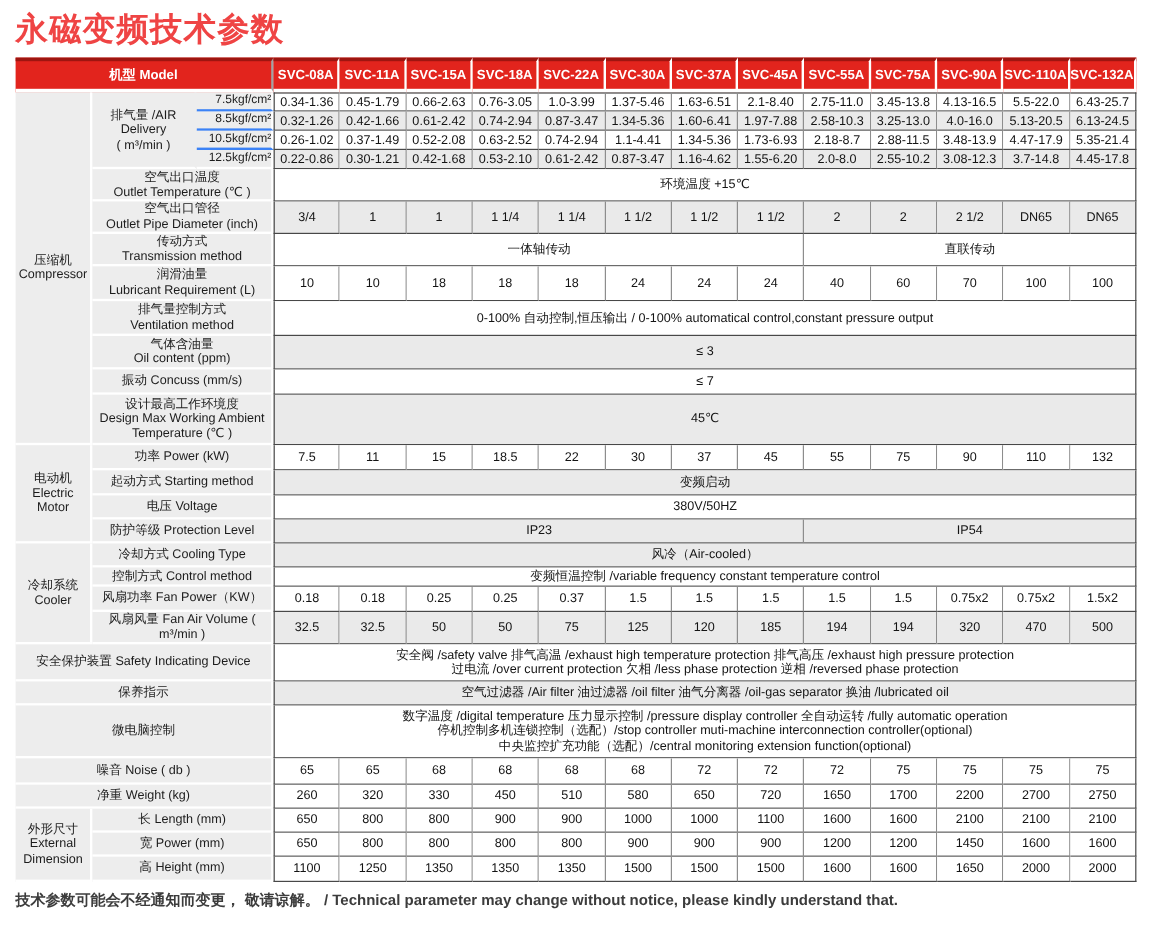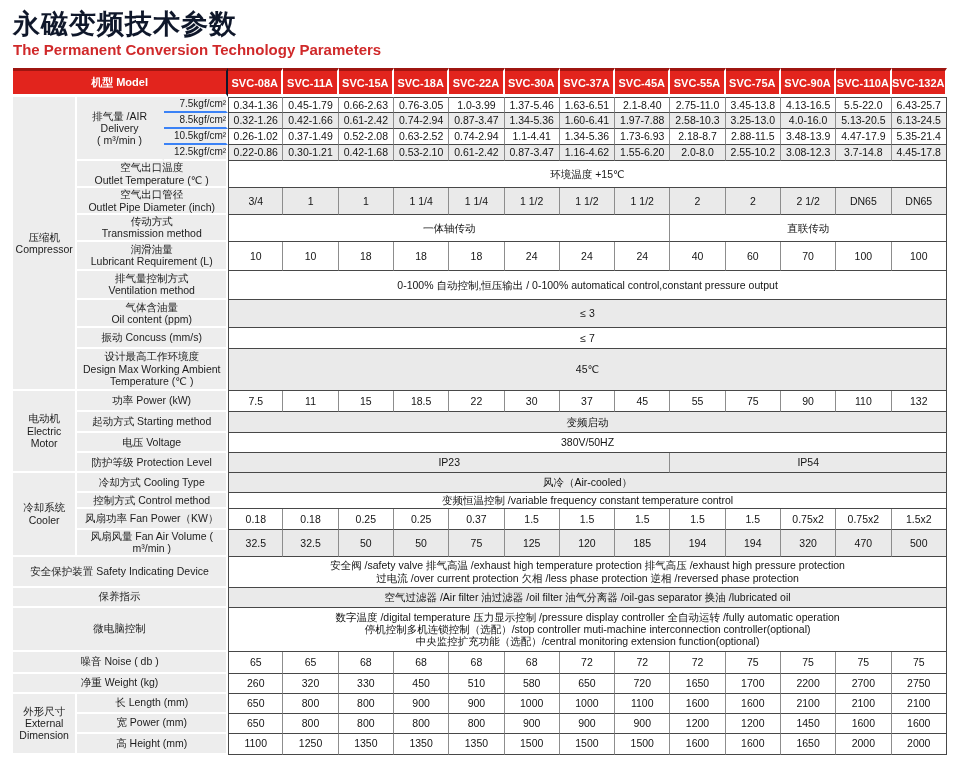--- a/index.html
+++ b/index.html
@@ -2,33 +2,33 @@
 <html><head>
 <meta charset="utf-8">
 <style>
   html,body{margin:0;padding:0;}
   body{
     width:960px;height:783px;background:#ffffff;overflow:hidden;
     font-family:"Liberation Sans","DejaVu Sans",sans-serif;
     -webkit-font-smoothing:antialiased;
   }
   .page{padding:8px 13px 0 13px;}
-  .title{color:#0f172a;font-size:27px;font-weight:bold;line-height:1.2;letter-spacing:1px;}
+  .title{color:#ef4444;font-size:27px;font-weight:bold;line-height:1.2;letter-spacing:1px;}
   .subtitle{color:#d0292a;font-size:15px;font-weight:bold;line-height:1.25;margin-top:1px;}
 
   table.spec{border-collapse:separate;border-spacing:0;table-layout:fixed;width:934px;margin-top:8px;}
   table.spec th,table.spec td{padding:0;vertical-align:middle;overflow:hidden;}
 
   
   th.hdr{
     background:#e2241d;color:#fff;font-size:11px;font-weight:bold;text-align:center;
     border-top:3px solid #9e1510;border-right:2px solid #fff;border-bottom:3px solid #fff;
     height:23px;white-space:nowrap;
   }
-  th.hdr.corner{border-right:2px solid #0f172a;}
+  th.hdr.corner{border-right:2px solid #a3a3a3;}
 
   
   td.glabel,td.rlabel,td.slabel,td.wlabel{
     background:#ededed;color:#1c1c1c;font-size:10.5px;text-align:center;line-height:1.18;
     border-right:2px solid #fff;border-bottom:2px solid #fff;
   }
   td.slabel{font-size:10px;text-align:right;padding-right:4px;border-bottom:2px solid #3b82f6;}
   td.slabel.lastsub{border-bottom:2px solid #fff;}
   td.airlabel{border-right:2px solid #ededed;}
 
@@ -45,21 +45,20 @@
   td.data .ln{white-space:nowrap;}
 
   .footnote{margin-top:7px;font-size:12.5px;color:#3c3c3c;font-weight:bold;}
   .footnote .en{font-weight:bold;}
 </style>
 </head>
 <body>
 
 <div class="page">
   <div class="title">永磁变频技术参数</div>
-  <div class="subtitle">The Permanent Conversion Technology Parameters</div>
 
   <table class="spec">
     <colgroup>
       <col style="width:64px">
         <col style="width:86px">
         <col style="width:64px">
       <col span="13" style="width:55px">
     </colgroup>
     <thead>
       <tr style="height:26px">
@@ -465,13 +464,17 @@
           <td class="data">1500</td>
           <td class="data">1600</td>
           <td class="data">1600</td>
           <td class="data">1650</td>
           <td class="data">2000</td>
           <td class="data  dlast">2000</td>
         </tr>
       </tbody>
   </table>
 
+  <div class="footnote">
+    <span class="zh">技术参数可能会不经通知而变更， 敬请谅解。</span>
+    <span class="en">/ Technical parameter may change without notice, please kindly understand that.</span>
+  </div>
 </div>
 
 </body></html>

